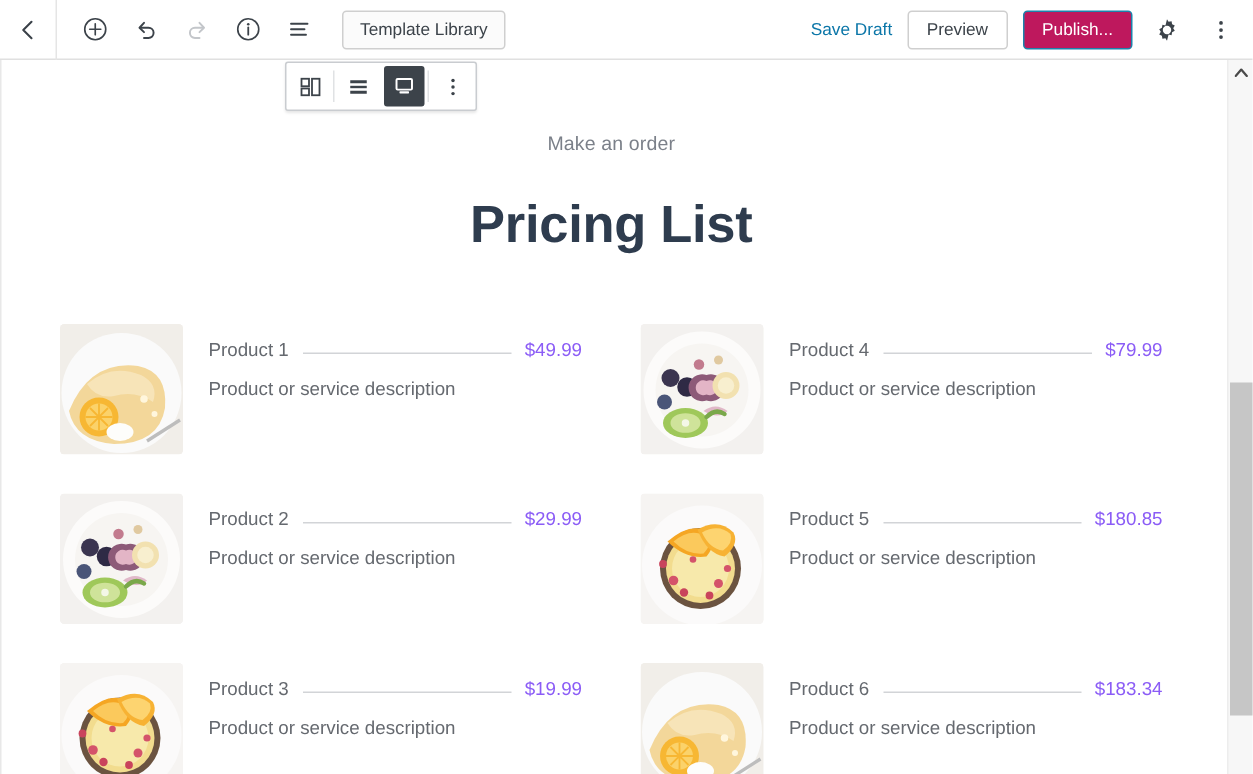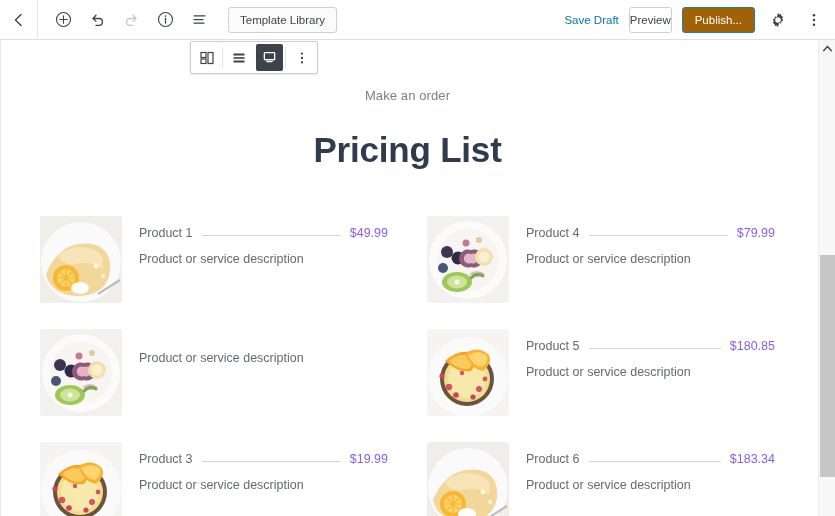--- a/index.html
+++ b/index.html
@@ -44,31 +44,31 @@
   .tb-right {
     margin-left: auto;
     display: flex; align-items: center; gap: 10px;
     padding-right: 8px;
   }
   .save-draft {
     font-size: 11.5px; color: #0b76a8; cursor: pointer;
     text-decoration: none;
   }
   .preview-btn {
-    height: 26px; padding: 0 0;
+    height: 26px; padding: 0 12px;
     display: flex; align-items: center;
     border: 1px solid #cfcfcf; border-radius: 3px;
     background: #ffffff;
     font-size: 11.5px; color: #3c434a; cursor: pointer;
   }
   .publish-btn {
     height: 26px; padding: 0 12px;
     display: flex; align-items: center;
     border: 1px solid #1b82ab; border-radius: 3px;
-    background: #a16207; color: #ffffff;
+    background: #be185d; color: #ffffff;
     font-size: 11.5px; cursor: pointer;
   }
   .tb-gear, .tb-kebab {
     width: 26px; height: 30px;
     display: flex; align-items: center; justify-content: center;
     cursor: pointer;
   }
 
   
   .canvas {
@@ -385,20 +385,25 @@
             <path d="M44 38 a5 5 0 1 1 0 9 a5 5 0 1 1 0-9 z" fill="#e3b5c6"></path>
             <circle cx="57" cy="41" r="9" fill="#f2e1b0"></circle>
             <circle cx="57" cy="41" r="5.5" fill="#f8efcf"></circle>
             <path d="M42 58 Q50 52 58 58 Q52 64 42 58 Z" fill="#e0b8c8"></path>
             <path d="M44 62 Q50 56 56 60" fill="none" stroke="#7aa84a" stroke-width="3" stroke-linecap="round"></path>
             <circle cx="39" cy="27" r="3.5" fill="#c27b8e"></circle>
             <circle cx="52" cy="24" r="3" fill="#e0c9a0"></circle>
           </svg>
         </div>
         <div class="item-body">
+          <div class="item-top">
+            <span class="item-name">Product 2</span>
+            <span class="leader"></span>
+            <span class="item-price">$29.99</span>
+          </div>
           <div class="item-desc">Product or service description</div>
         </div>
       </div>
 
       <div class="item">
         <div class="thumb">
           <svg viewBox="0 0 82 87" preserveAspectRatio="xMidYMid slice" aria-hidden="true">
             <rect width="82" height="87" fill="#f6f4f2"></rect>
             <circle cx="41" cy="48" r="40" fill="#fbfafa"></circle>
             <circle cx="40" cy="50" r="27" fill="#6b5340"></circle>

